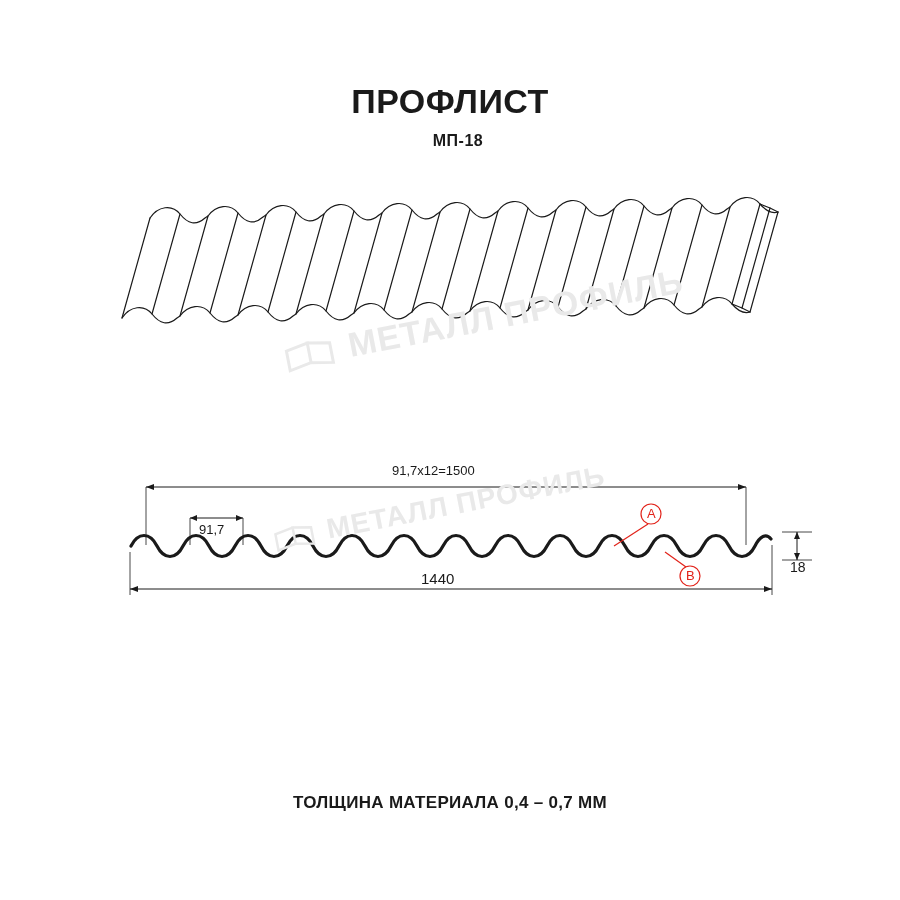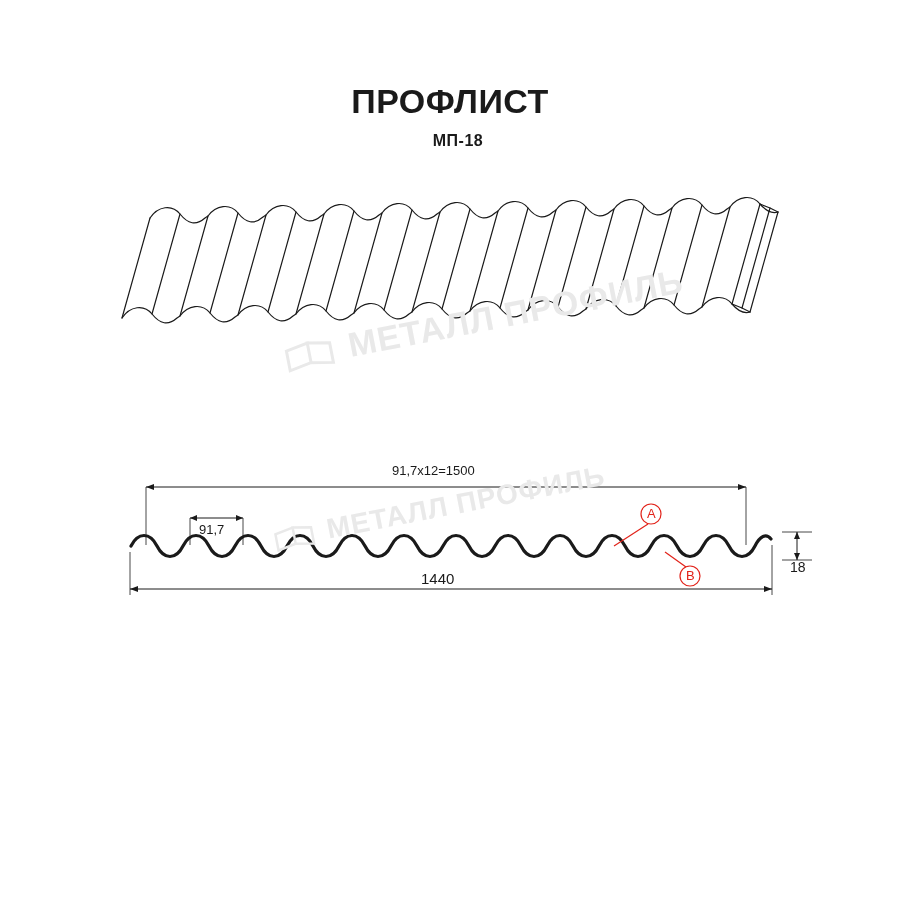--- a/index.html
+++ b/index.html
@@ -277,14 +277,15 @@
 
   <div class="dim-text" style="top:500px; left:199px;margin-top:22px;">91,7</div>
 
   <div class="dim-text" style="top:570px; left:421px; font-size:15px;">1440</div>
 
   <div class="dim-text" style="top:559px; left:790px; font-size:14px;">18</div>
 
   <div class="callout-letter" style="top:506px; left:647px;">A</div>
   <div class="callout-letter" style="top:568px; left:686px;">B</div>
 
+  <div class="footer-note">ТОЛЩИНА МАТЕРИАЛА 0,4 – 0,7 ММ</div>
 
 </div>
 
 </body></html>

